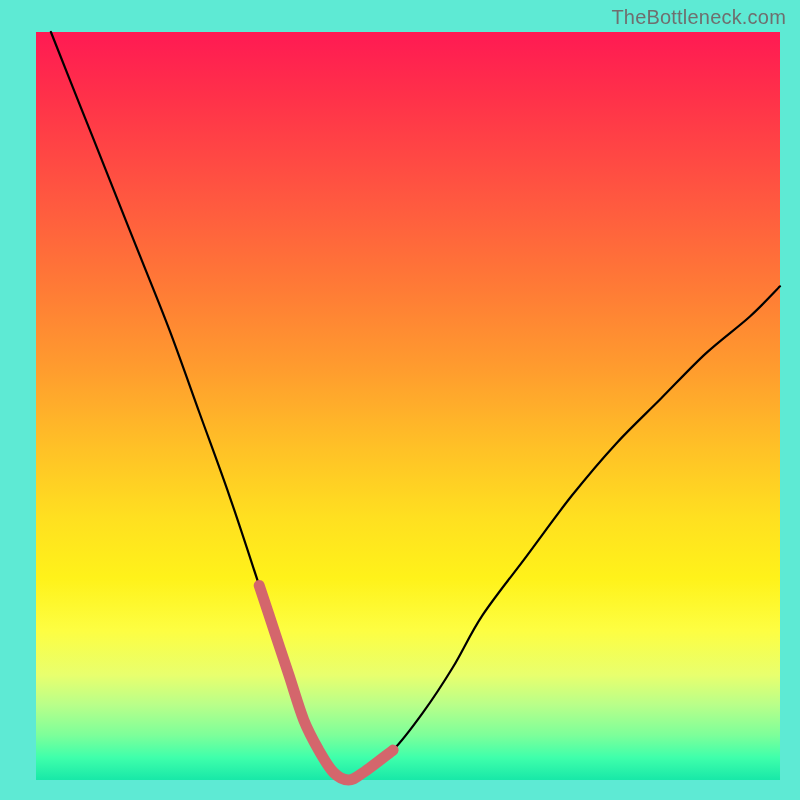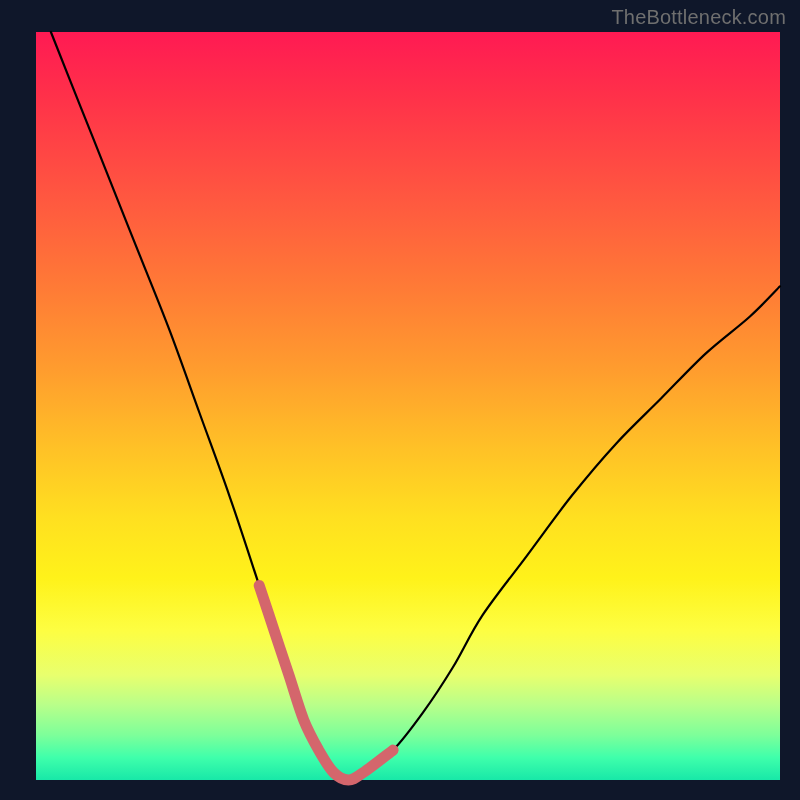--- a/index.html
+++ b/index.html
@@ -10,21 +10,21 @@
     overflow: hidden;
     background: #000;
     font-family: Arial, Helvetica, sans-serif;
   }
   .frame {
     position: absolute;
     left: 0;
     top: 0;
     width: 800px;
     height: 800px;
-    background: #0f172a;
+    background: #5eead4;
   }
   .plot {
     position: absolute;
     left: 36px;
     top: 32px;
     width: 744px;
     height: 748px;
     
     background: linear-gradient(
       to bottom,

